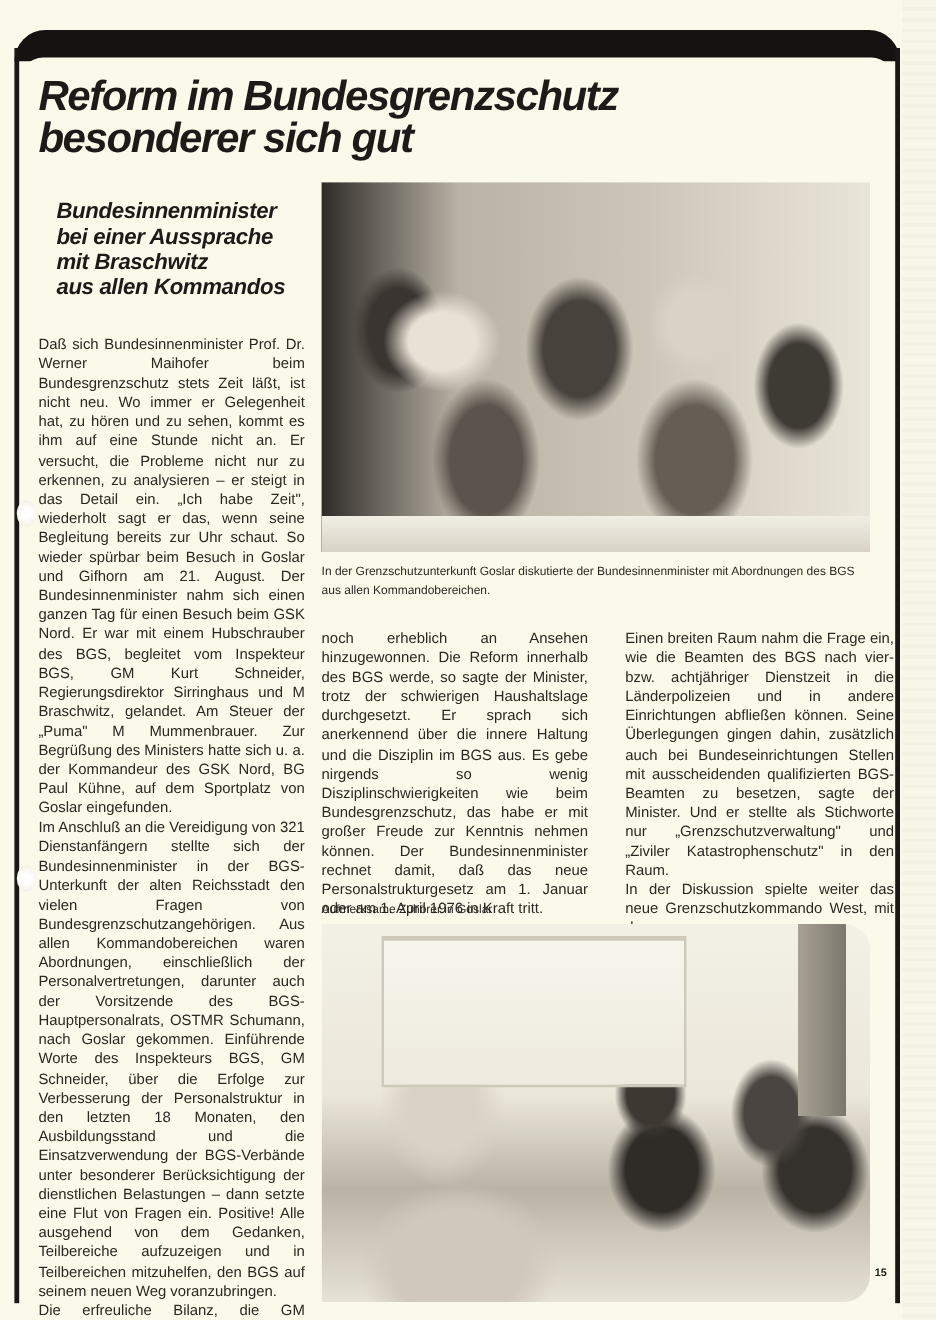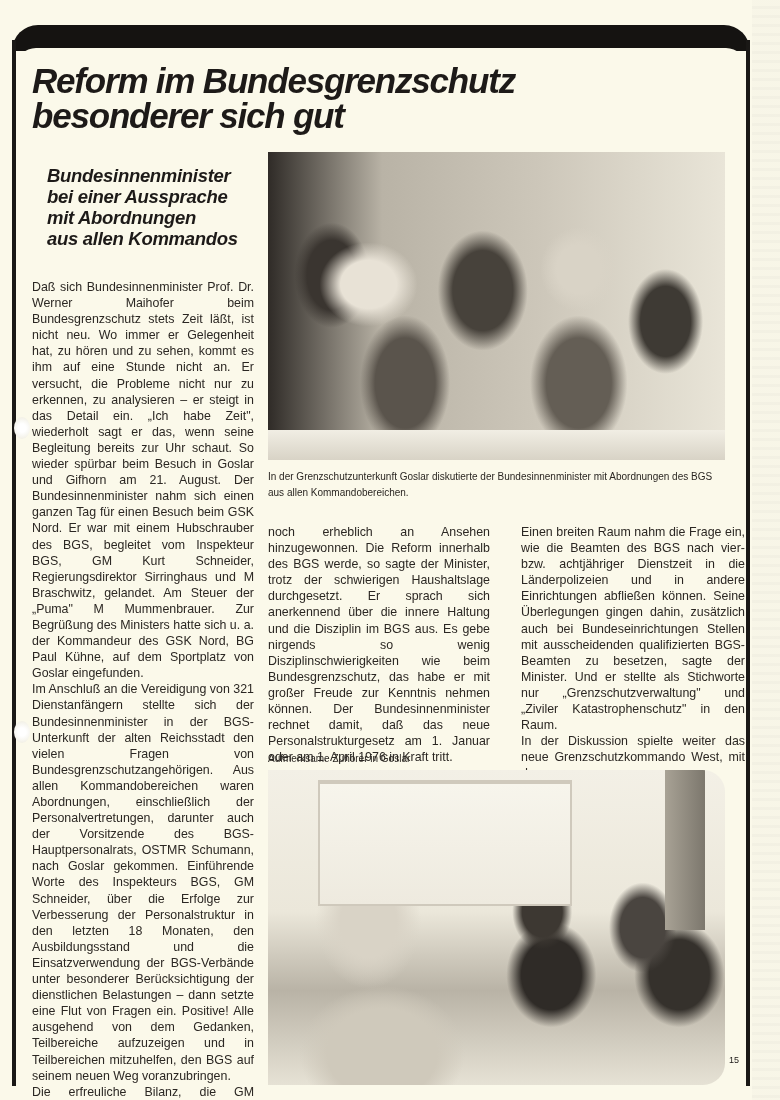--- a/index.html
+++ b/index.html
@@ -96,21 +96,21 @@
   }
   .caption {
     position: absolute; margin: 0;
     font-size: 10px; line-height: 15.5px;
     color: #2b2723;
   }
   .caption-1 { left: 268px; top: 469px; width: 462px; }
   .caption-2 { left: 268px; top: 751px; width: 300px; }
   .page-number {
     position: absolute; left: 729px; top: 1055px;
-    font-size: 9px; font-weight: normal; color: #1d1a18;
+    font-size: 9px; font-weight: bold; color: #1d1a18;
   }
   .punch-hole {
     position: absolute; left: 14px; width: 16px; height: 22px;
     border-radius: 50%;
     background: radial-gradient(circle, #ffffff 30%, #f2f0e6 80%);
   }
 </style>
 </head>
 <body>
 
@@ -122,21 +122,21 @@
 <div class="frame-right"></div>
 
 <h1 class="headline">
   <span>Reform im Bundesgrenzschutz</span><br>
   <span>besonderer sich gut</span>
 </h1>
 
 <h2 class="subhead">
   <span>Bundesinnenminister</span><br>
   <span>bei einer Aussprache</span><br>
-  <span>mit Abordnungen</span><br>
+  <span>mit Braschwitz</span><br>
   <span>aus allen Kommandos</span>
 </h2>
 
 <div class="col col-left">
   <p>Daß sich Bundesinnenminister Prof. Dr. Werner Maihofer beim Bundesgrenzschutz stets Zeit läßt, ist nicht neu. Wo immer er Gelegenheit hat, zu hören und zu sehen, kommt es ihm auf eine Stunde nicht an. Er versucht, die Probleme nicht nur zu erkennen, zu analysieren – er steigt in das Detail ein. „Ich habe Zeit", wiederholt sagt er das, wenn seine Begleitung bereits zur Uhr schaut. So wieder spürbar beim Besuch in Goslar und Gifhorn am 21. August. Der Bundesinnenminister nahm sich einen ganzen Tag für einen Besuch beim GSK Nord. Er war mit einem Hubschrauber des BGS, begleitet vom Inspekteur BGS, GM Kurt Schneider, Regierungsdirektor Sirringhaus und M Braschwitz, gelandet. Am Steuer der „Puma" M Mummenbrauer. Zur Begrüßung des Ministers hatte sich u. a. der Kommandeur des GSK Nord, BG Paul Kühne, auf dem Sportplatz von Goslar eingefunden.</p>
   <p>Im Anschluß an die Vereidigung von 321 Dienstanfängern stellte sich der Bundesinnenminister in der BGS-Unterkunft der alten Reichsstadt den vielen Fragen von Bundesgrenzschutzangehörigen. Aus allen Kommandobereichen waren Abordnungen, einschließlich der Personalvertretungen, darunter auch der Vorsitzende des BGS-Hauptpersonalrats, OSTMR Schumann, nach Goslar gekommen. Einführende Worte des Inspekteurs BGS, GM Schneider, über die Erfolge zur Verbesserung der Personalstruktur in den letzten 18 Monaten, den Ausbildungsstand und die Einsatzverwendung der BGS-Verbände unter besonderer Berücksichtigung der dienstlichen Belastungen – dann setzte eine Flut von Fragen ein. Positive! Alle ausgehend von dem Gedanken, Teilbereiche aufzuzeigen und in Teilbereichen mitzuhelfen, den BGS auf seinem neuen Weg voranzubringen.</p>
   <p>Die erfreuliche Bilanz, die GM Schneider zog, nahm der Bundesinnenminister zum Anlaß festzustellen: „Die Übergangszeit ist mit erheblichen Schwierigkeiten verbunden, aber ich bin stolz darauf, wie sich alles abwickelt." Minister Prof. Dr. Maihofer äußerte die Überzeugung, daß die Polizei in unserer Demokratie heute so fest verankert sei wie noch nie zuvor. Sie werde vom Vertrauen der Bürger getragen wie nie zuvor. Der BGS habe in den letzten Jahren</p>
 </div>
 
 <div class="photo photo-1">

